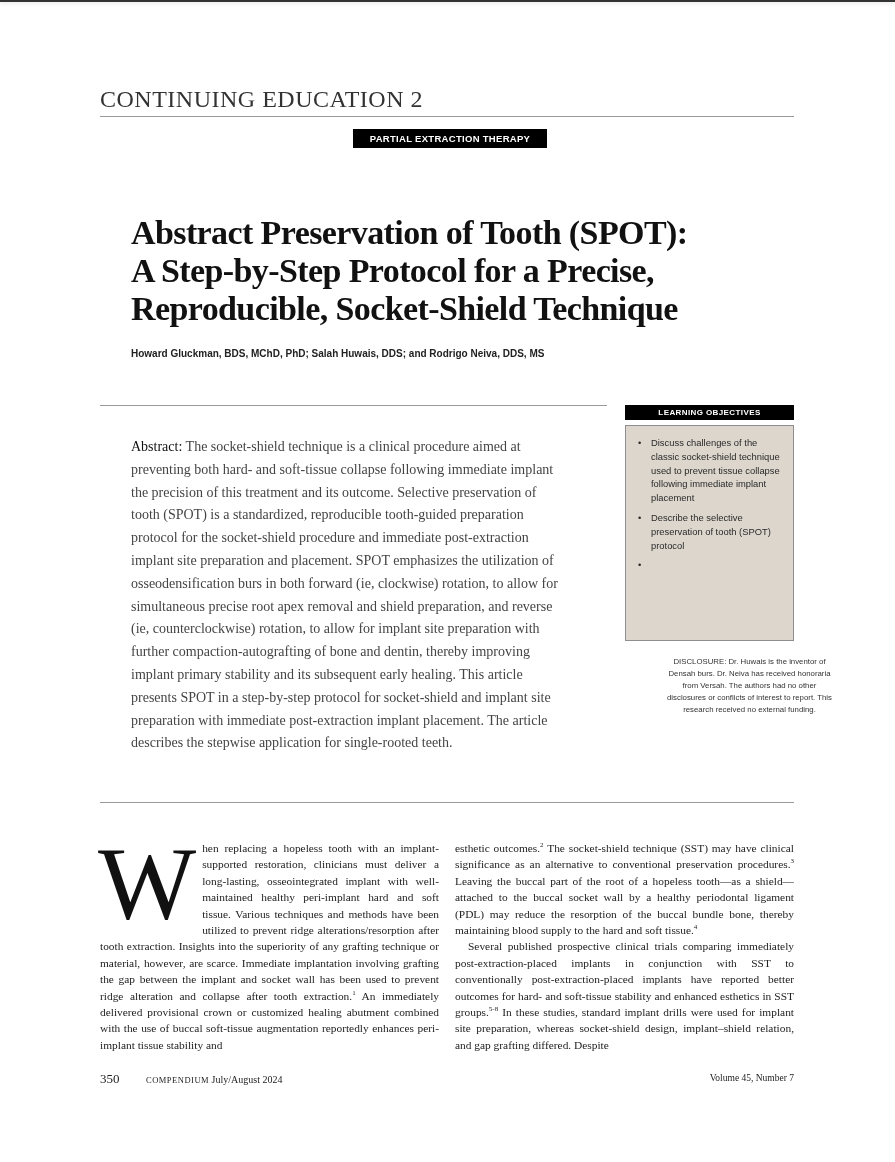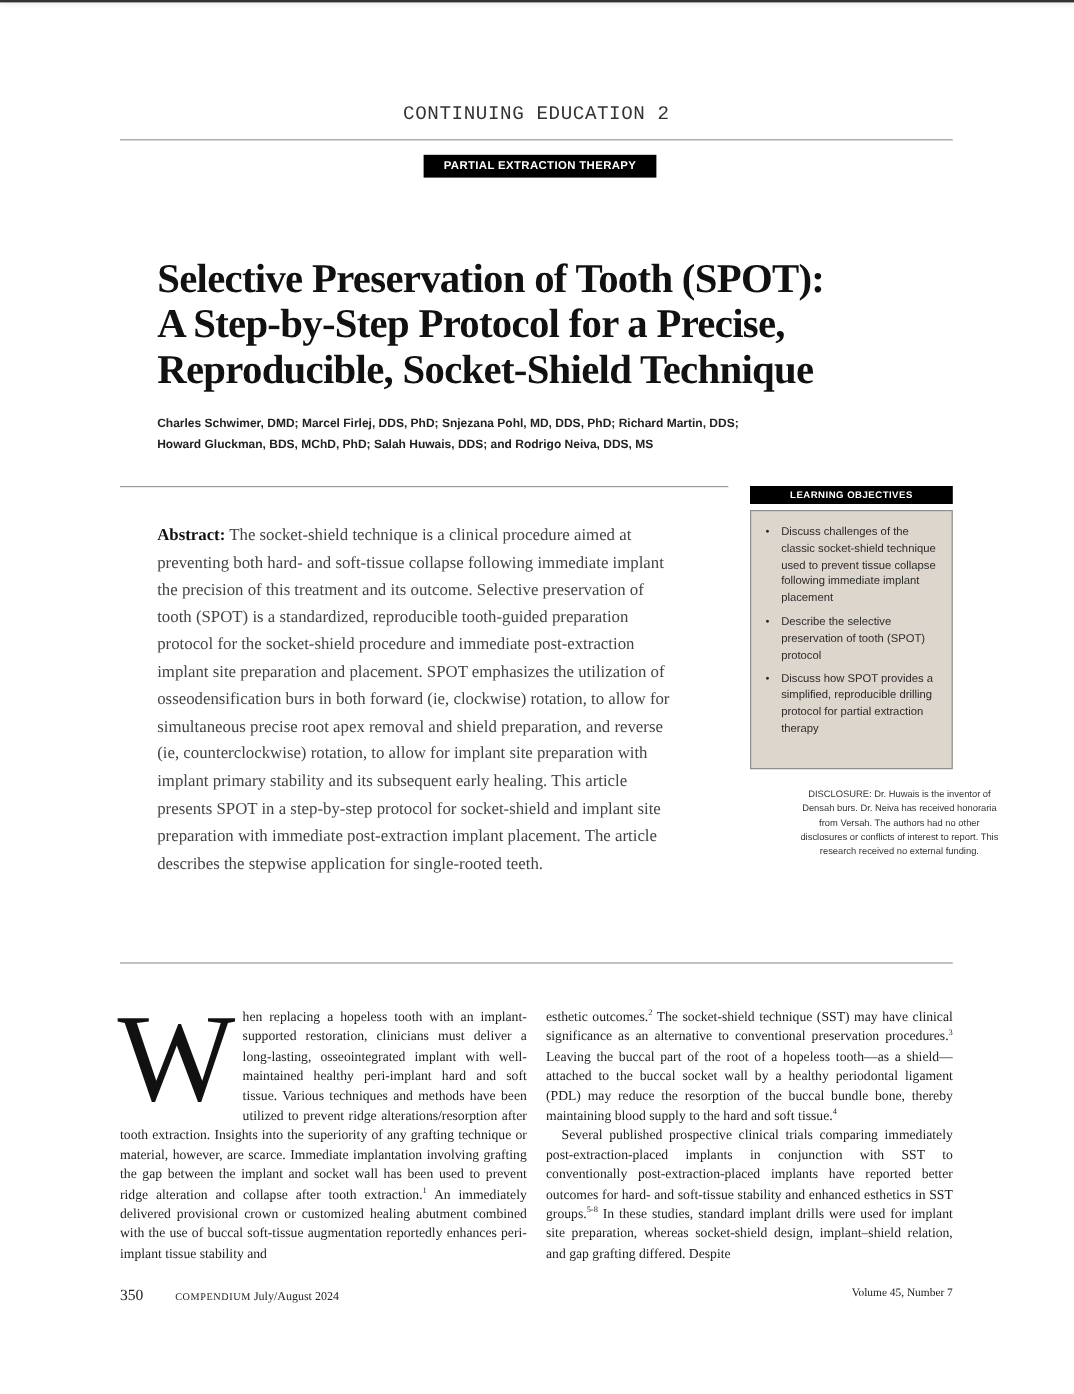--- a/index.html
+++ b/index.html
@@ -2,22 +2,22 @@
 <html><head>
 <meta charset="utf-8">
 <style>
   html, body { margin: 0; padding: 0; }
   body {
     width: 895px; height: 1162px; background: #ffffff; position: relative; overflow: hidden;
     font-family: "Liberation Serif", serif; color: #222;
   }
   .topbar { position: absolute; left: 0; top: 0; width: 895px; height: 2px; background: #333; box-shadow: 0 1px 4px rgba(0,0,0,0.15); }
   .section-title {
-    position: absolute; left: 100px; top: 86px; width: 694px; text-align: center;
-    font-family: Liberation Mono, monospace; font-size: 16px; font-weight: 300; letter-spacing: 0.5px; color: #333;
+    position: absolute; left: 100px; top: 86px; width: 694px; 
+    font-family: Liberation Serif, serif; font-size: 24px; font-weight: 300; letter-spacing: 0.5px; color: #333;
   }
   .rule-top { position: absolute; left: 100px; top: 116px; width: 694px; height: 1px; background: #9a9a9a; }
   .badge {
     position: absolute; left: 353px; top: 129px; width: 194px; height: 19px; background: #000; color: #fff;
     font-family: "Liberation Sans", sans-serif; font-size: 9.5px; font-weight: bold; text-align: center; line-height: 19px; letter-spacing: 0.3px;
   }
   .title {
     position: absolute; left: 131px; top: 214px; width: 640px;
     font-family: "Liberation Serif", serif; font-weight: bold; font-size: 34px; line-height: 38px; color: #111; letter-spacing: -0.6px;
   }
@@ -26,21 +26,21 @@
     position: absolute; left: 131px; top: 345px; width: 600px;
     font-family: "Liberation Sans", sans-serif; font-size: 10px; font-weight: bold; line-height: 17px; color: #222;
   }
   .authors div { white-space: nowrap; }
   .rule-abstract { position: absolute; left: 100px; top: 405px; width: 507px; height: 1px; background: #9a9a9a; }
   .abstract {
     position: absolute; left: 131px; top: 436px; width: 470px;
     font-family: "Liberation Serif", serif; font-size: 14px; line-height: 22.8px; color: #444;
   }
   .abstract div { white-space: nowrap; }
-  .abstract .label { color: #111; font-weight: bold; }
+  .abstract .label { color: #111; font-weight: normal; }
   .lo-header {
     position: absolute; left: 625px; top: 405px; width: 169px; height: 15px; background: #000; color: #fff;
     font-family: "Liberation Sans", sans-serif; font-size: 8px; font-weight: bold; text-align: center; line-height: 15px; letter-spacing: 0.4px;
   }
   .lo-box {
     position: absolute; left: 625px; top: 425px; width: 167px; height: 214px; background: #dcd6cd; border: 1px solid #8e8e8e;
   }
   .lo-list { list-style: none; margin: 0; padding: 10px 8px 0 12px; }
   .lo-item {
     position: relative; padding-left: 13px; margin-bottom: 6px;
@@ -69,62 +69,61 @@
 </head>
 <body>
 
 <div class="topbar"></div>
 
 <div class="section-title">CONTINUING EDUCATION 2</div>
 <div class="rule-top"></div>
 <div class="badge">PARTIAL EXTRACTION THERAPY</div>
 
 <div class="title">
-  <div>Selective Preservation of Tooth (SPOT):</div>
+  <div>Abstract Preservation of Tooth (SPOT):</div>
   <div>A Step-by-Step Protocol for a Precise,</div>
   <div>Reproducible, Socket-Shield Technique</div>
 </div>
 
 <div class="authors">
-  <div>Charles Schwimer, DMD; Marcel Firlej, DDS, PhD; Snjezana Pohl, MD, DDS, PhD; Richard Martin, DDS;</div>
   <div>Howard Gluckman, BDS, MChD, PhD; Salah Huwais, DDS; and Rodrigo Neiva, DDS, MS</div>
 </div>
 
 <div class="rule-abstract"></div>
 
 <div class="abstract">
   <div><span class="label">Abstract:</span><span> The socket-shield technique is a clinical procedure aimed at</span></div>
   <div>preventing both hard- and soft-tissue collapse following immediate implant</div>
   <div>the precision of this treatment and its outcome. Selective preservation of</div>
   <div>tooth (SPOT) is a standardized, reproducible tooth-guided preparation</div>
   <div>protocol for the socket-shield procedure and immediate post-extraction</div>
   <div>implant site preparation and placement. SPOT emphasizes the utilization of</div>
   <div>osseodensification burs in both forward (ie, clockwise) rotation, to allow for</div>
   <div>simultaneous precise root apex removal and shield preparation, and reverse</div>
   <div>(ie, counterclockwise) rotation, to allow for implant site preparation with</div>
+  <div>further compaction-autografting of bone and dentin, thereby improving</div>
   <div>implant primary stability and its subsequent early healing. This article</div>
   <div>presents SPOT in a step-by-step protocol for socket-shield and implant site</div>
   <div>preparation with immediate post-extraction implant placement. The article</div>
   <div>describes the stepwise application for single-rooted teeth.</div>
 </div>
 
 <div class="lo-header">LEARNING OBJECTIVES</div>
 <div class="lo-box">
   <ul class="lo-list">
     <li class="lo-item">
       <span class="bullet">•</span>
       <span>Discuss challenges of the classic socket-shield technique used to prevent tissue collapse following immediate implant placement</span>
     </li>
     <li class="lo-item">
       <span class="bullet">•</span>
       <span>Describe the selective preservation of tooth (SPOT) protocol</span>
     </li>
     <li class="lo-item">
       <span class="bullet">•</span>
-      <span>Discuss how SPOT provides a simplified, reproducible drilling protocol for partial extraction therapy</span>
     </li>
   </ul>
 </div>
 
 <div class="disclosure">DISCLOSURE: Dr. Huwais is the inventor of Densah burs. Dr. Neiva has received honoraria from Versah. The authors had no other disclosures or conflicts of interest to report. This research received no external funding.</div>
 
 <div class="rule-body"></div>
 
 <div class="col col-left">
   <span class="dropcap">W</span>

